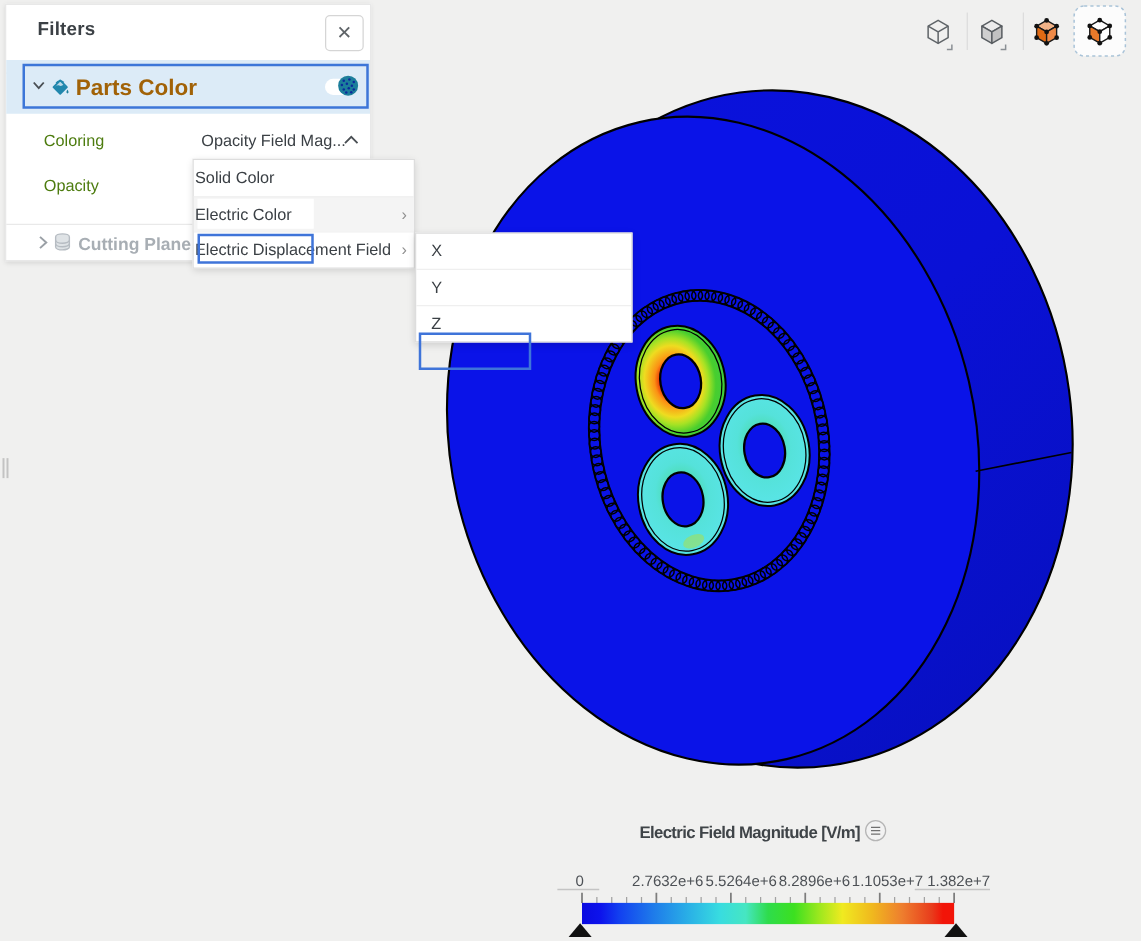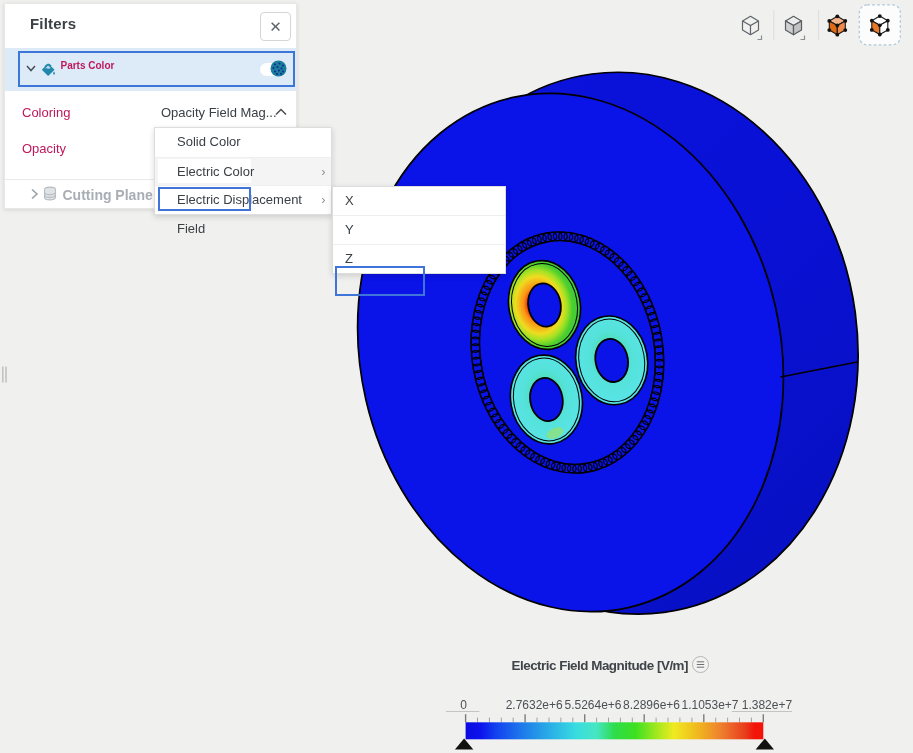--- a/index.html
+++ b/index.html
@@ -2,26 +2,26 @@
 <html><head><meta charset="utf-8"><style>
 *{margin:0;padding:0;box-sizing:border-box}
 html,body{width:913px;height:753px;overflow:hidden;background:#f0f0ef;font-family:"Liberation Sans",sans-serif}
 .abs{position:absolute}
 #panel{position:absolute;left:4px;top:3px;width:293px;height:206px;background:#fff;border:1px solid #e8e8e8;box-shadow:0 1px 4px rgba(0,0,0,.12)}
 #hdr{position:absolute;left:0;top:0;right:0;height:55px;border-bottom:1px solid #e8e8e8}
 #hdr .t{position:absolute;left:25px;top:11px;font-size:15px;font-weight:bold;color:#3b4045;letter-spacing:.2px}
 #closebtn{position:absolute;left:255px;top:8px;width:31px;height:29px;border:1px solid #d5d5d5;border-radius:4px;background:#fff;color:#5f6468;font-size:15px;line-height:27px;text-align:center}
 #partsrow{position:absolute;left:0;top:44px;right:0;height:43px;background:#dcebf7}
 #partsbox{position:absolute;left:13px;top:3px;width:277px;height:36px;border:2px solid #3c76d8}
-#partsrow .t{position:absolute;left:55.5px;top:12px;font-size:10px;font-weight:bold;color:#be185d}
-.lab{position:absolute;left:17px;font-size:13px;color:#be185d}
+#partsrow .t{position:absolute;left:55.5px;top:12px;font-size:18px;font-weight:bold;color:#a16207}
+.lab{position:absolute;left:30px;font-size:13px;color:#4d7c0f}
 #seltxt{position:absolute;left:156px;font-size:13px;color:#3b4045}
 #cutrow .t{position:absolute;left:57.5px;top:0;font-size:14px;font-weight:bold;color:#a8aeb4;line-height:22px}
 .menu{position:absolute;background:#fff;border:1px solid #ddd;box-shadow:0 2px 6px rgba(0,0,0,.15)}
-.mi{position:relative;height:28.7px;line-height:28.5px;padding-left:22px;font-size:13px;color:#3b4045;border-top:1px solid #efefef}
+.mi{position:relative;height:28.7px;line-height:28.5px;padding-left:1px;font-size:13px;color:#3b4045;border-top:1px solid #efefef}
 .mi:first-child{border-top:none}
 .arr{position:absolute;right:5px;top:0;color:#909090;font-size:13px}
 .selbox{position:absolute;border:2px solid #3f74d9;background:transparent}
 </style></head>
 <body>
 <svg width="913" height="753" viewBox="0 0 913 753" xmlns="http://www.w3.org/2000/svg" style="position:absolute;left:0;top:0;font-family:'Liberation Sans',sans-serif">
 <defs>
 <linearGradient id="sideg" x1="0.2" y1="0" x2="0.85" y2="1">
  <stop offset="0" stop-color="#0a12dc"></stop>
         <stop offset="0.5" stop-color="#0a11d6"></stop>

